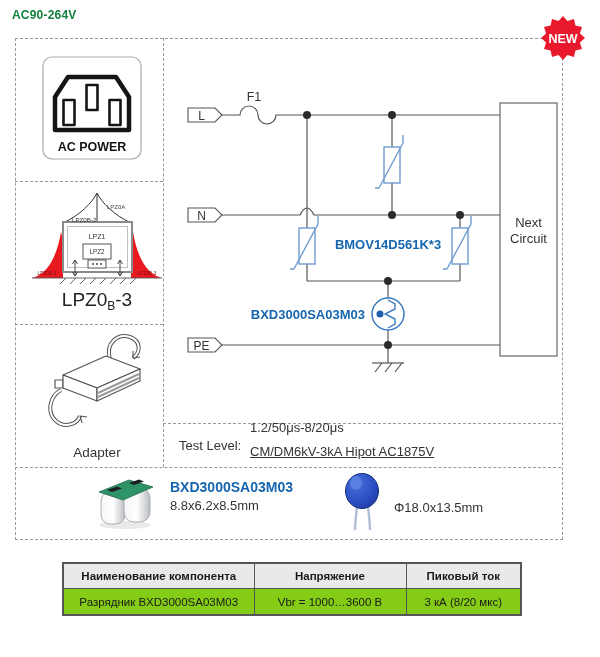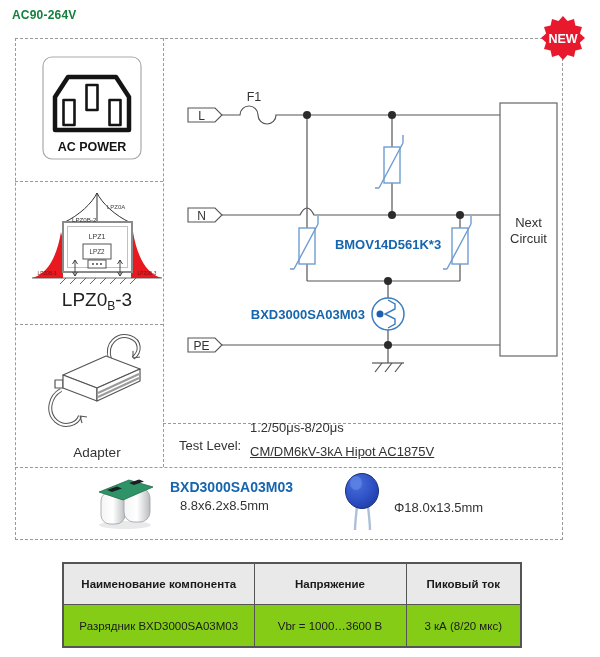--- a/index.html
+++ b/index.html
@@ -13,21 +13,21 @@
   .lpz-caption{left:28px;top:289px;width:138px;text-align:center;font-size:19px;color:#222;}
   .lpz-caption .sub{font-size:12px;vertical-align:-4px;}
   .adapter-label{left:28px;top:445px;width:138px;text-align:center;font-size:13.5px;color:#333;}
   .tl-label{left:171px;top:438px;font-size:13px;color:#333;margin-left:8px;}
   .tl-line1{left:250px;top:420px;font-size:13px;color:#333;}
   .tl-line2{left:250px;top:444px;font-size:13px;color:#333;text-decoration:underline;}
   .comp-name{font-size:14px;font-weight:bold;color:#1565af;}
   .comp-size{font-size:13px;color:#333;}
   table.spec{position:absolute;left:62px;top:562px;width:458px;border-collapse:collapse;
              font-size:11.5px;color:#1a1a1a;table-layout:fixed;}
-  table.spec th,table.spec td{border:1px solid #555;text-align:center;padding:8px;}
+  table.spec th,table.spec td{border:1px solid #555;text-align:center;padding:0;}
   table.spec{border:2px solid #555;}
   table.spec th{background:#e9e9e9;font-weight:bold;height:24px;}
   table.spec td{height:25px;background:#84cc16;}
   .c0{width:191px;} .c1{width:152px;} .c2{width:115px;}
   svg text{font-family:"Liberation Sans",sans-serif;}
 </style>
 </head>
 <body>
 
 <div class="canvas">
@@ -188,21 +188,21 @@
       </linearGradient>
     </defs>
     <ellipse cx="30" cy="51" rx="26" ry="4" fill="#e9e9e9"></ellipse>
     <rect x="6" y="18" width="24" height="32" rx="9" fill="url(#metal)" stroke="#9aa0a6" stroke-width="0.8"></rect>
     <rect x="29" y="14" width="26" height="34" rx="10" fill="url(#metal)" stroke="#9aa0a6" stroke-width="0.8"></rect>
     <polygon points="4,18 34,6 58,13 28,26" fill="#2e9468" stroke="#1f6b49" stroke-width="0.8"></polygon>
     <polygon points="12,16 22,12.5 27,14.5 17,18" fill="#1b1f24"></polygon>
     <polygon points="34,9 44,5.5 49,7.5 39,11" fill="#1b1f24"></polygon>
   </svg>
   <div class="abs comp-name" style="left:170px;top:479px;">BXD3000SA03M03</div>
-  <div class="abs comp-size" style="left:180px;top:498px;">8.8x6.2x8.5mm</div>
+  <div class="abs comp-size" style="left:170px;top:498px;">8.8x6.2x8.5mm</div>
 
   <svg class="abs" style="left:340px;top:472px;" width="46" height="62" viewBox="0 0 46 62">
     <defs>
       <radialGradient id="mov" cx="0.35" cy="0.3" r="0.9">
         <stop offset="0" stop-color="#4a6fdc"></stop>
           <stop offset="0.6" stop-color="#2a4cc0"></stop>
           <stop offset="1" stop-color="#1c3694"></stop>
       </radialGradient>
     </defs>
     <path d="M17,34 C16,44 15,52 15,58" stroke="#aebfd8" stroke-width="2.4" fill="none"></path>

